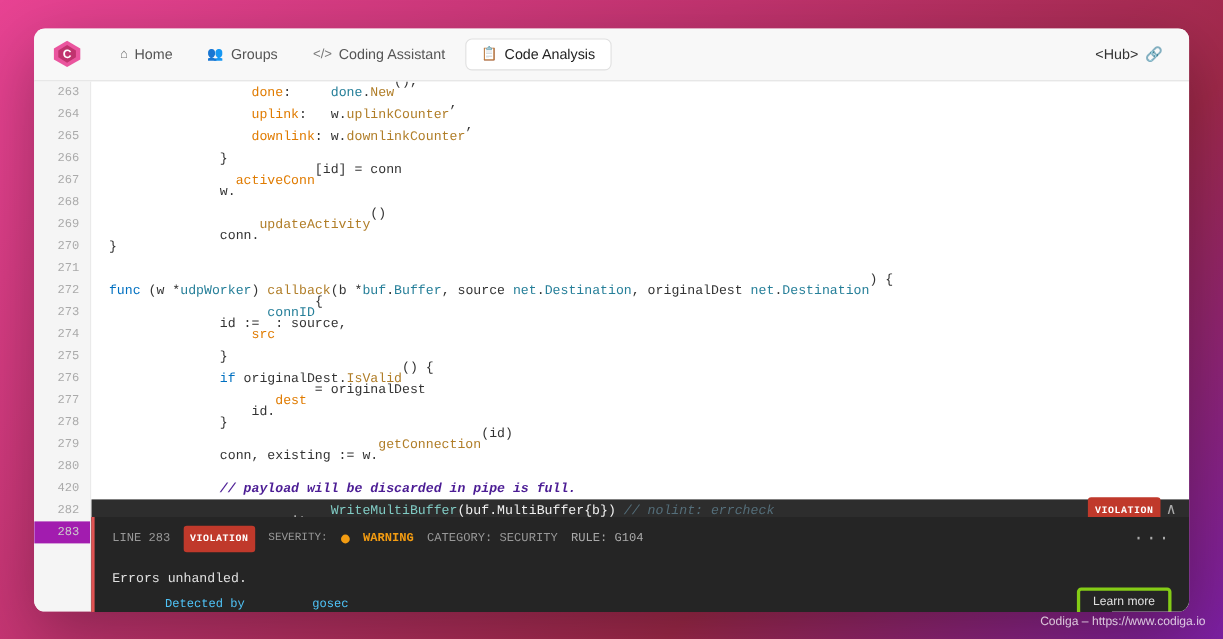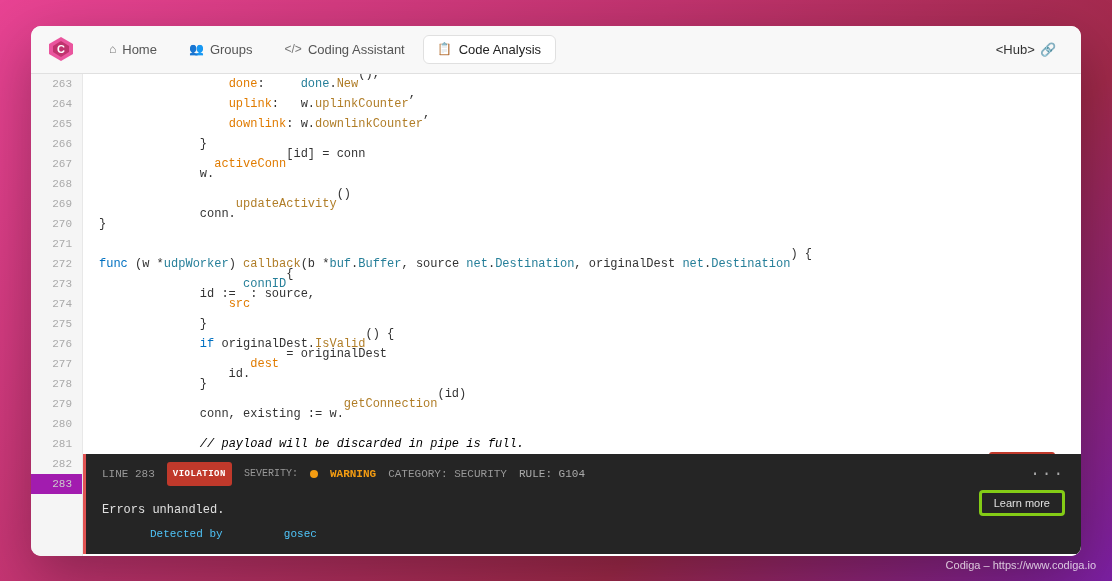--- a/index.html
+++ b/index.html
@@ -130,25 +130,25 @@
     .code-line.violation-line {
       background: #2d2d2d;
       color: #f0f0f0;
       position: relative;
     }
     .kw-blue { color: #0070c1; }
     .kw-green { color: #267f99; }
     .kw-orange { color: #e07b00; }
     .kw-method { color: #b07d27; }
     .kw-return { color: #0070c1; }
-    .kw-comment { color: #000000; font-style: italic; }
+    .kw-comment { color: #4c1d95; font-style: italic; font-weight: bold; }
 
     .violation-popup {
       position: absolute;
-      top: 0;
+      top: 16px;
       left: 0;
       right: 0;
       background: #252525;
       border-left: 3px solid #e05353;
       z-index: 10;
     }
     .violation-header {
       display: flex;
       align-items: center;
       padding: 8px 16px;
@@ -280,21 +280,21 @@
       <div class="line-num">271</div>
       <div class="line-num">272</div>
       <div class="line-num">273</div>
       <div class="line-num">274</div>
       <div class="line-num">275</div>
       <div class="line-num">276</div>
       <div class="line-num">277</div>
       <div class="line-num">278</div>
       <div class="line-num">279</div>
       <div class="line-num">280</div>
-      <div class="line-num">281</div>
+      <div class="line-num">420</div>
       <div class="line-num">282</div>
       <div class="line-num highlighted">283</div>
 
     </div>
 
     <div class="code-area">
       <div class="code-content">
 
         <div class="code-line">
           &nbsp;&nbsp;&nbsp;&nbsp;&nbsp;&nbsp;&nbsp;&nbsp;<span class="kw-orange">done</span>:&nbsp;&nbsp;&nbsp;&nbsp; <span class="kw-green">done</span>.<span class="kw-method">New</span>(),
@@ -383,21 +383,21 @@
               <span class="severity-dot"></span>
               <span class="severity-warning">WARNING</span>
               <span class="category-label">CATEGORY: SECURITY</span>
               <span class="rule-label">RULE: G104</span>
               <div style="margin-left: auto; display:flex; align-items:center; gap:10px;">
                 <span class="violation-more">···</span>
               </div>
             </div>
 
             <div class="violation-body">
-              <div style="display:flex; justify-content:space-between; align-items:flex-start;">
+              <div style="display:flex; justify-content:space-between; align-items:flex-end;">
                 <div>
                   <div class="violation-text">Errors unhandled.</div>
                   <div class="violation-detected">
                     <span>Detected by</span>
                     &nbsp;<span style="color:#4fc3f7;">gosec</span>
                   </div>
                 </div>
                 <button class="learn-more-btn">Learn more</button>
               </div>
             </div>

